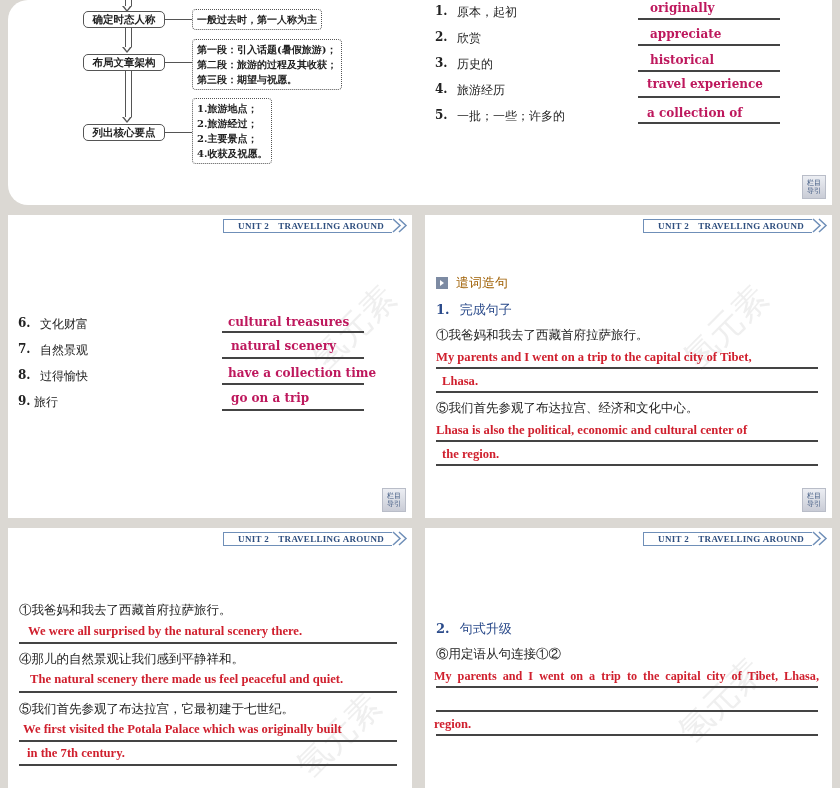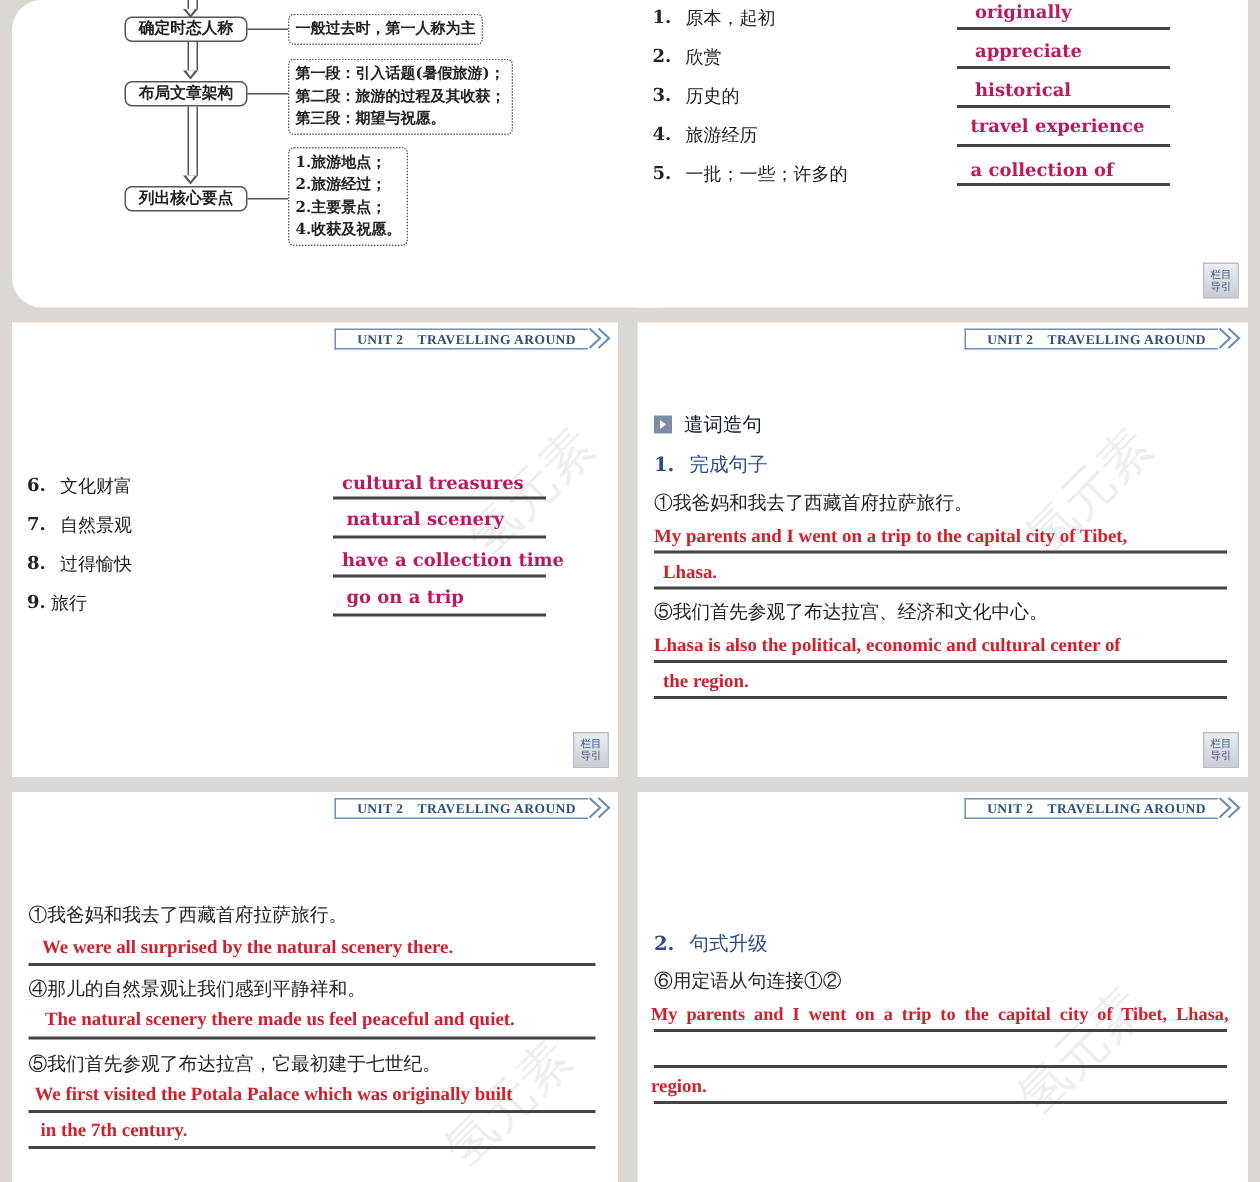--- a/index.html
+++ b/index.html
@@ -39,21 +39,21 @@
   .fc-arrow::before { content:""; position:absolute; bottom:-4px; left:-2px; width:0; height:0;
       border-left:3.5px solid transparent; border-right:3.5px solid transparent; border-top:4px solid #fff; z-index:1; }
 
   
   .vrow { position:absolute; left:0; width:100%; height:26px; }
   .vrow .num { position:absolute; font-weight:bold; font-size:12px; color:#222; }
   .vrow .zh { position:absolute; font-size:12px; color:#222; }
   .vrow .ans { position:absolute; font-weight:bold; font-size:12px; color:#be185d; white-space:nowrap; }
   .vrow .uline { position:absolute; height:1.5px; background:#444; }
 
-  .section-title { position:absolute; font-size:13px; color:#0f172a; display:flex; align-items:center; gap:8px; }
+  .section-title { position:absolute; font-size:13px; color:#a16207; display:flex; align-items:center; gap:8px; }
   .sq-icon { width:12px; height:12px; background:#7d8ba3; position:relative; display:inline-block; }
   .sq-icon::after { content:""; position:absolute; left:4px; top:2.5px; width:0; height:0;
       border-top:3.5px solid transparent; border-bottom:3.5px solid transparent; border-left:4px solid #fff; }
   .sub-title { position:absolute; font-size:13px; color:#2a4a8a; }
   .sub-title b { font-weight:bold; }
   .zh-line { position:absolute; font-size:12.5px; color:#222; white-space:nowrap; }
   .en-line { position:absolute; font-family:"Liberation Serif",serif; font-weight:bold; font-size:12.6px;
       color:#d0202e; white-space:nowrap; }
   .rule { position:absolute; height:1.5px; background:#444; }
   .justify { text-align:justify; text-align-last:justify; }

